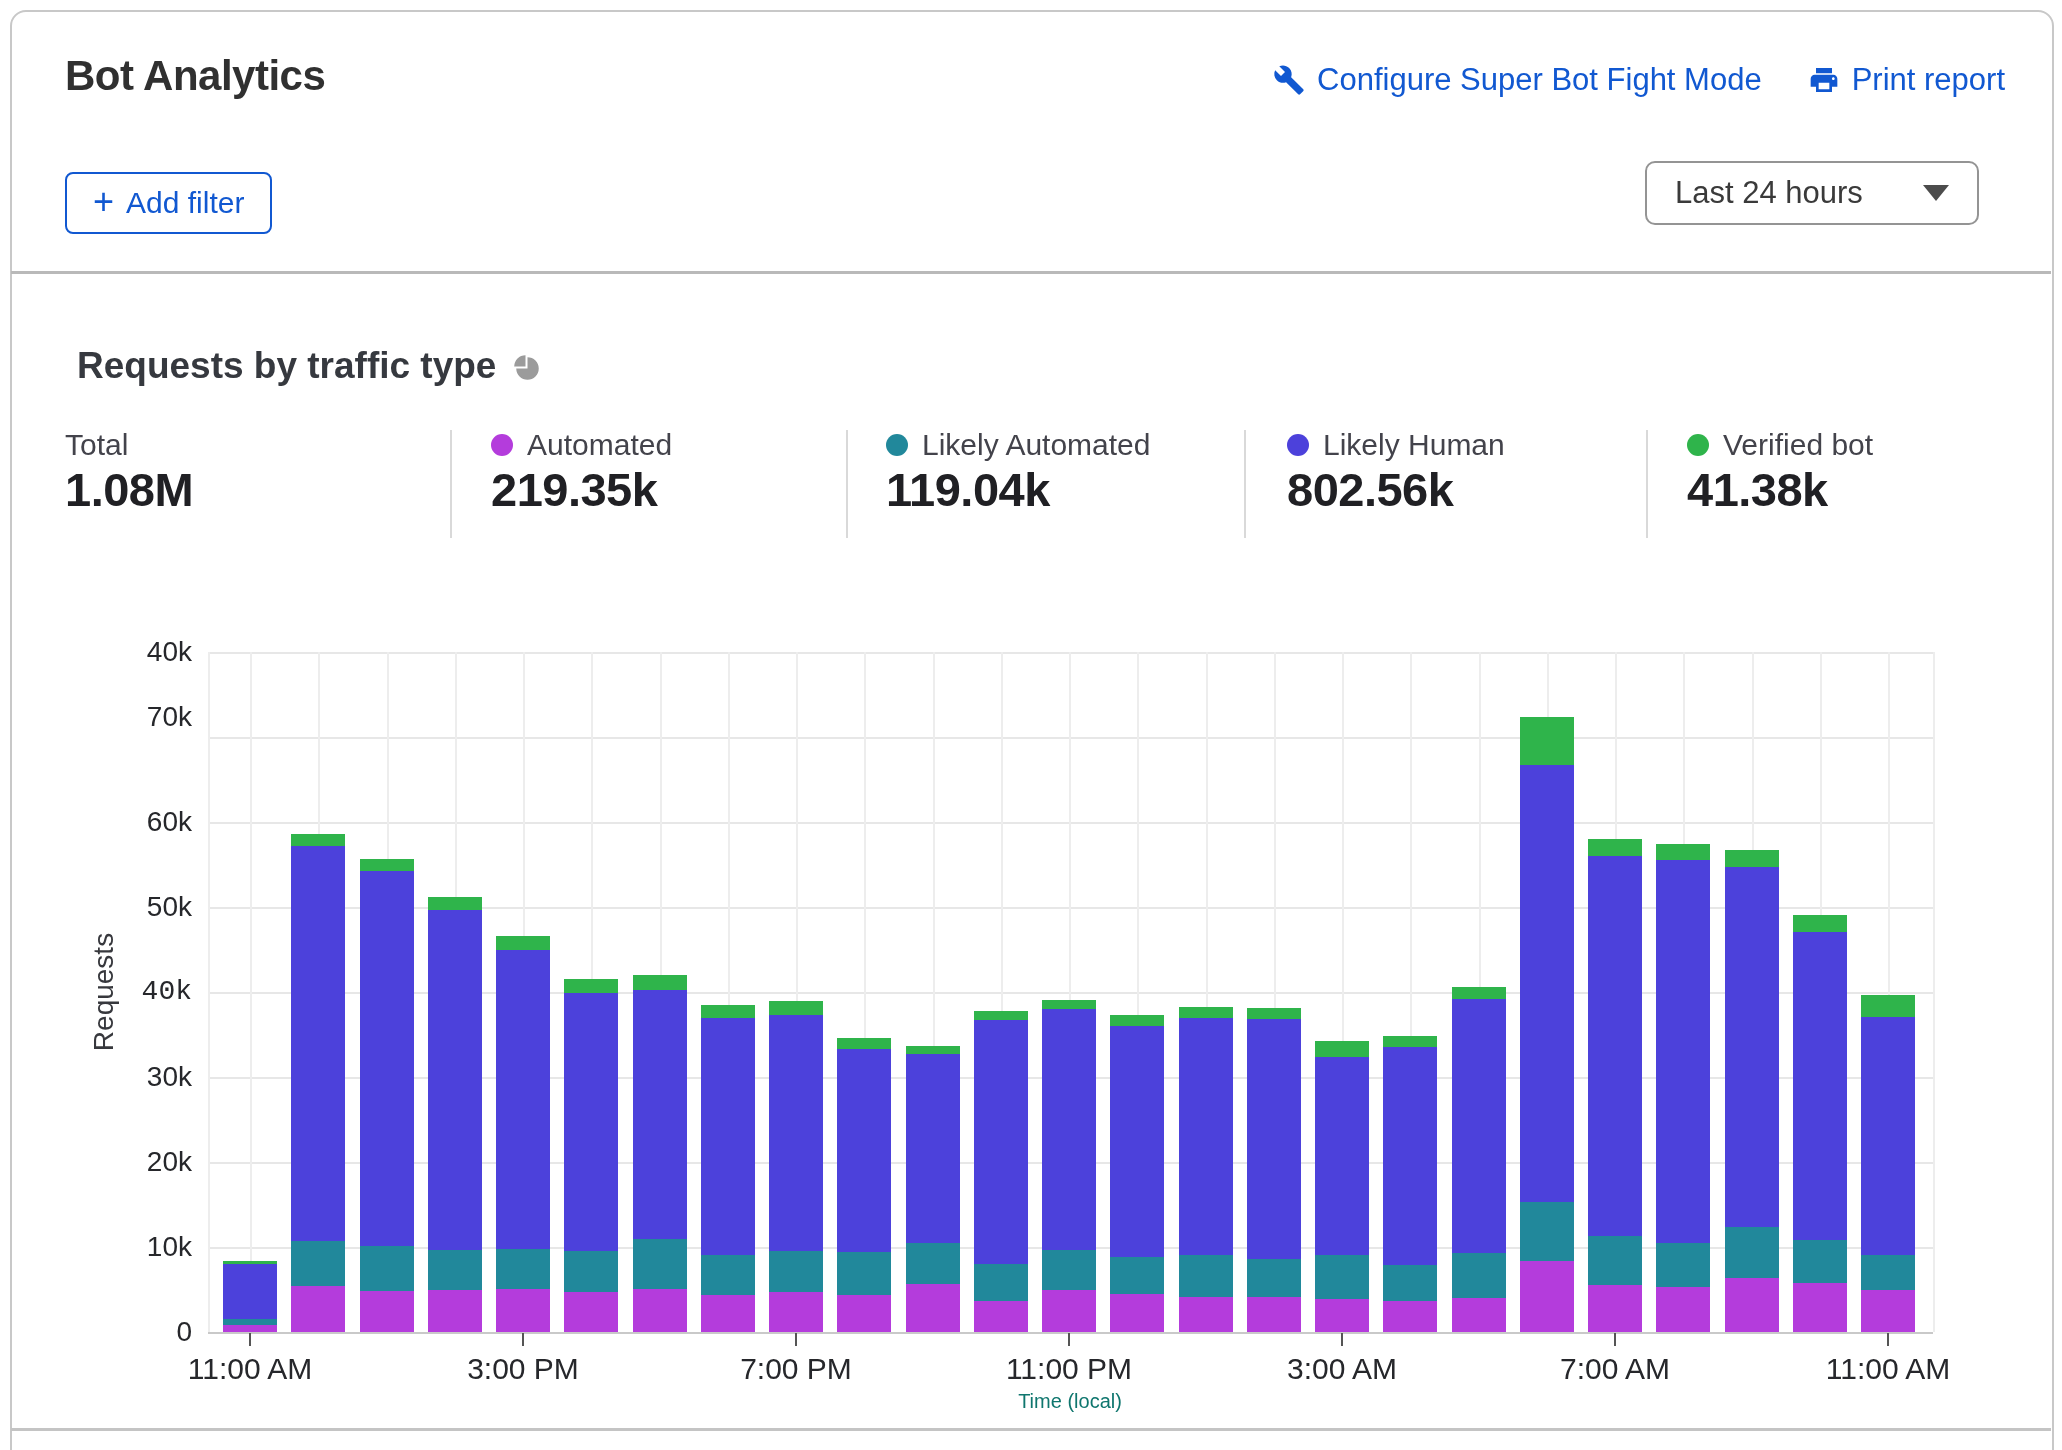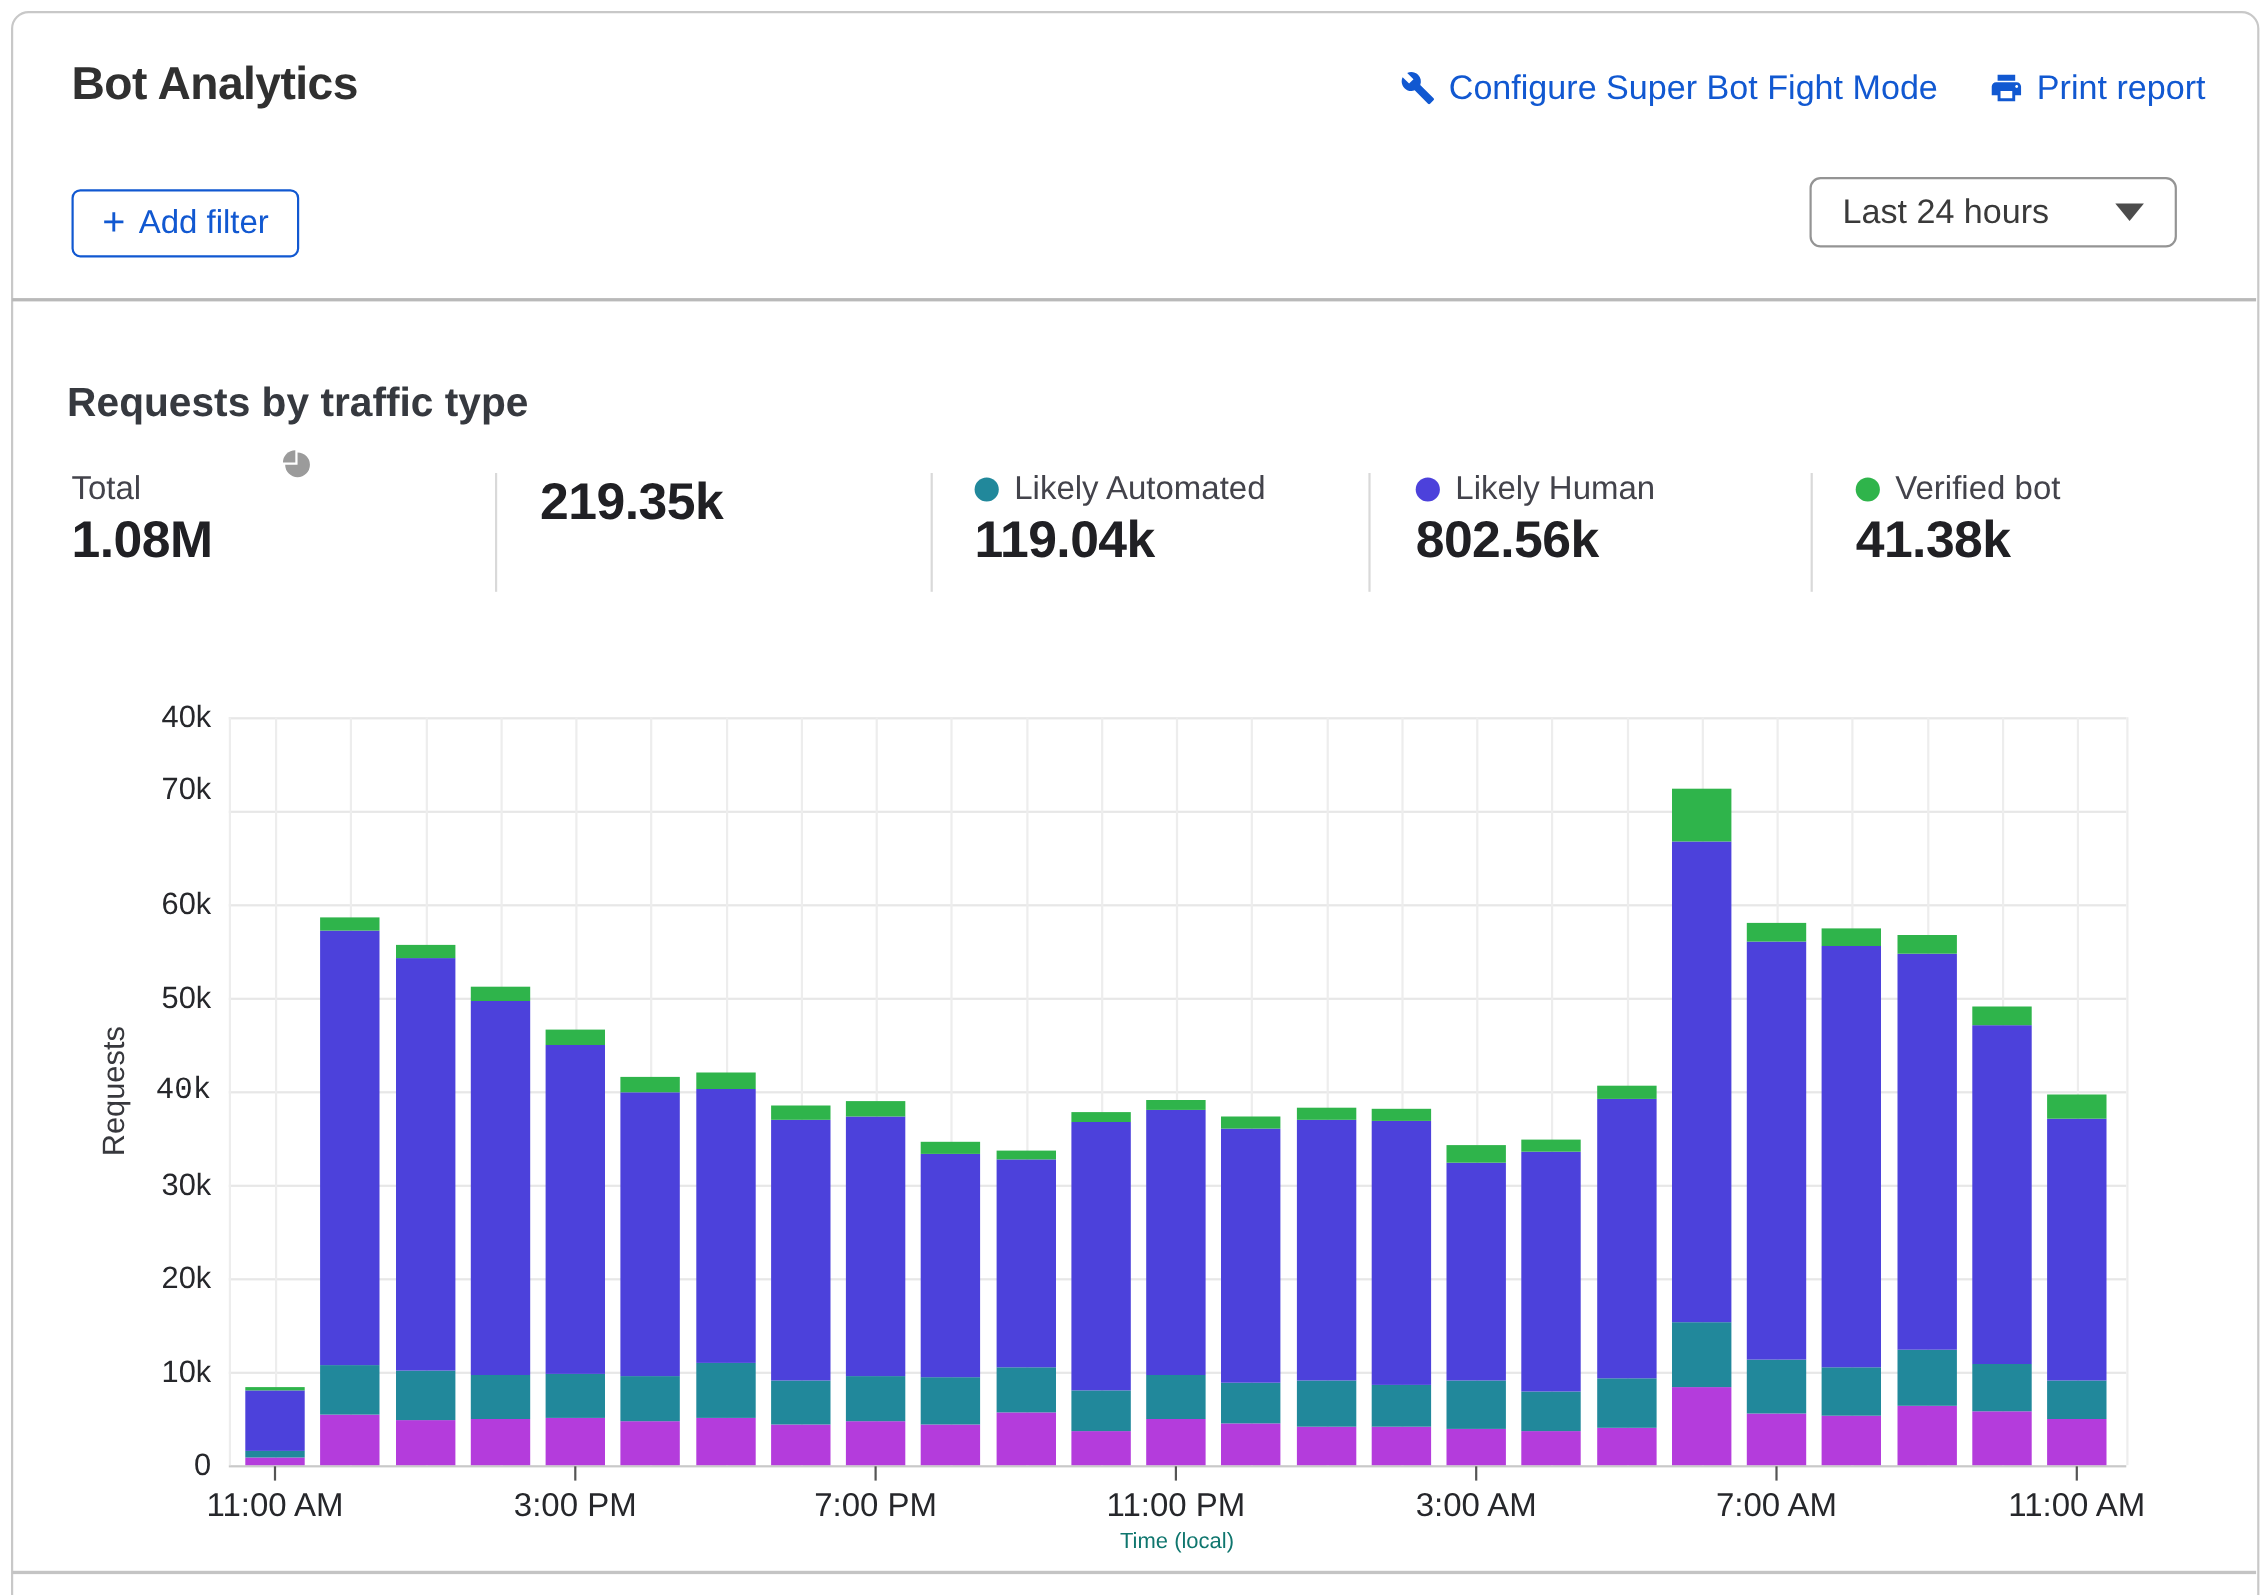--- a/index.html
+++ b/index.html
@@ -23,22 +23,22 @@
   .time-select{left:1645px;top:161px;width:334px;height:64px;border:2px solid #949494;
       border-radius:10px;background:#fff;display:flex;align-items:center;
       padding:0 28px;box-sizing:border-box;font-size:31px;color:#3a3a3a;cursor:pointer;}
   .time-select .caret{margin-left:auto;width:0;height:0;border-left:13px solid transparent;
       border-right:13px solid transparent;border-top:16px solid #4c4c4c;}
 
   .divider-h{left:11px;top:271px;width:2040px;height:0;border-top:3px solid #b9b9b9;}
   .divider-bottom{left:11px;top:1428px;width:2040px;height:0;border-top:3px solid #c4c4c4;}
 
   
-  .section-title{left:61px;top:345px;display:flex;align-items:center;gap:18px;
-      font-size:37px;font-weight:700;color:#36393f;flex-direction:column;}
+  .section-title{left:77px;top:345px;display:flex;align-items:center;gap:18px;
+      font-size:37px;font-weight:700;color:#36393f;}
   .section-title svg{display:block;margin-top:4px;}
 
   
   .stat{top:428px;width:360px;}
   .stat .lab{display:flex;align-items:center;gap:14px;font-size:30px;color:#43434b;}
   .stat .dot{width:22px;height:22px;border-radius:50%;flex:0 0 auto;}
   .stat .val{font-size:47px;font-weight:700;color:#202024;letter-spacing:-0.5px;}
   .stat-divider{top:430px;width:0;height:108px;border-left:2px solid #d9d9d9;}
 
   
@@ -103,20 +103,24 @@
 </div>
 
 <div id="stats-row">
     <div class="abs stat" style="left: 65px;">
       <div class="lab">
         <span>Total</span>
       </div>
       <div class="val">1.08M</div>
     </div>
     <div class="abs stat" style="left: 491px;">
+      <div class="lab">
+        <span class="dot" style="background: rgb(180, 60, 220);"></span>
+        <span>Automated</span>
+      </div>
       <div class="val">219.35k</div>
     </div>
     <div class="abs stat" style="left: 886px;">
       <div class="lab">
         <span class="dot" style="background: rgb(33, 136, 155);"></span>
         <span>Likely Automated</span>
       </div>
       <div class="val">119.04k</div>
     </div>
     <div class="abs stat" style="left: 1287px;">

